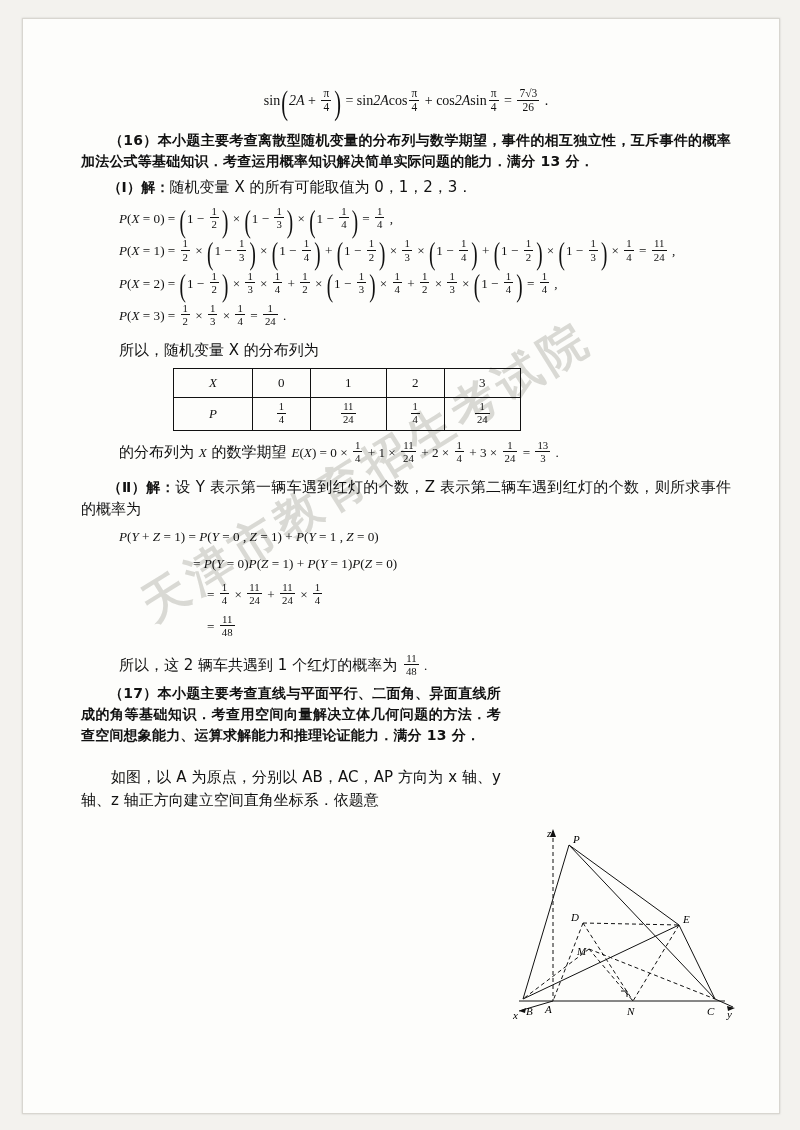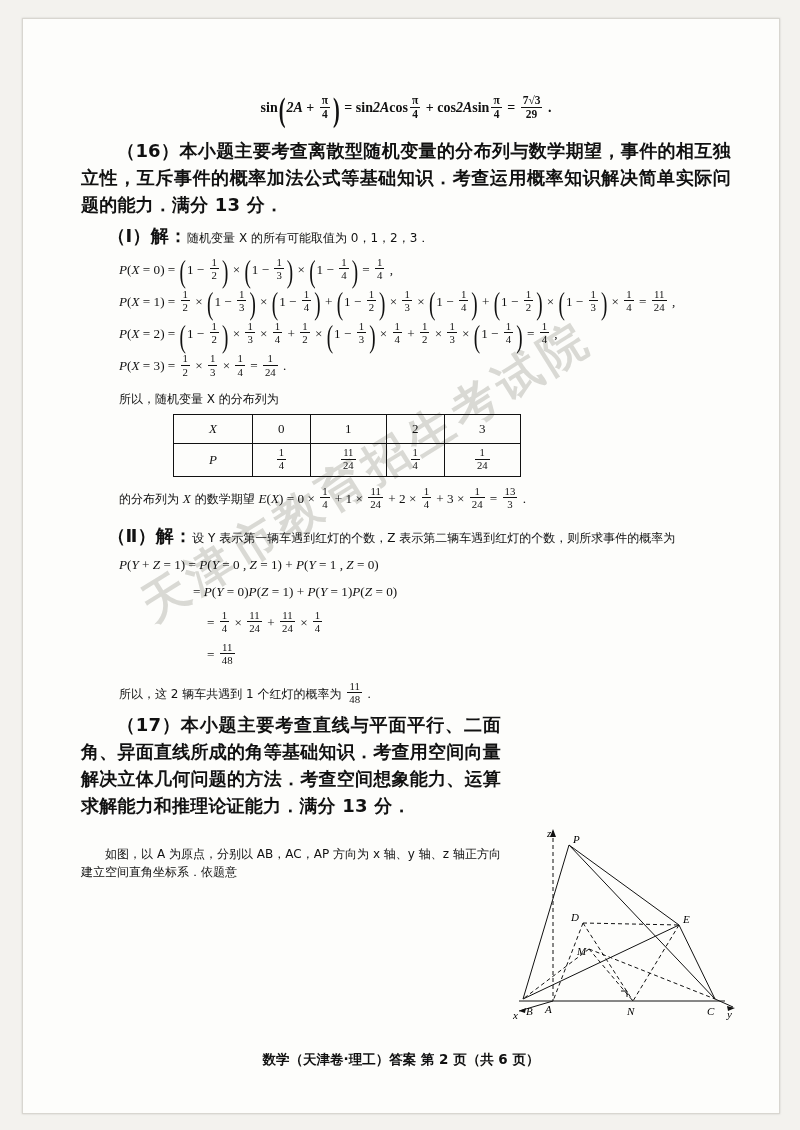--- a/index.html
+++ b/index.html
@@ -46,29 +46,28 @@
     font-family:"Liberation Serif", serif;
   }
   .bigp{
     display:inline-block;
     transform:scaleY(1.7);
     transform-origin:center;
     margin:0 1px;
   }
   .eqline{ margin:7px 0 7px 0; }
   .para{ text-indent:2em; margin-top:4px; text-align:justify; }
-  .cn{ font-family:"DejaVu Sans", sans-serif; font-size:18px; font-weight:700; letter-spacing:.2px;}
-  .cnw{ font-family:"DejaVu Sans", sans-serif; font-size:12px; font-weight:400;}
+  .cn{ font-family:"DejaVu Sans", sans-serif; font-size:14px; font-weight:700; letter-spacing:.2px;}
+  .cnw{ font-family:"DejaVu Sans", sans-serif; font-size:15px; font-weight:400;}
   
   .topeq{
     text-align:center;
     font-size:14px;
-    margin-top:15px;
+    margin-top:8px;
     margin-bottom:16px;
-    font-weight:bold;
   }
   
   .ind1{ margin-left:38px; }
   .ind3{ margin-left:74px; }
   
   table.dist{
     border-collapse:collapse;
     margin:6px 0 6px 92px;
     width:348px;
     font-size:13px;
@@ -124,21 +123,21 @@
   <div class="watermark">天津市教育招生考试院</div>
 
   <div class="content">
 
     <div class="topeq math">
       <span class="nowrap">
         sin<span class="paren"><span class="bigp">(</span></span><span class="it">2A</span> +
         <span class="frac"><span class="num">π</span><span class="den">4</span></span><span class="paren"><span class="bigp">)</span></span>
         = sin<span class="it">2A</span>cos<span class="frac"><span class="num">π</span><span class="den">4</span></span>
         + cos<span class="it">2A</span>sin<span class="frac"><span class="num">π</span><span class="den">4</span></span>
-        = <span class="frac"><span class="num">7√3</span><span class="den">29</span></span> .
+        = <span class="frac"><span class="num">7√3</span><span class="den">26</span></span> .
       </span>
     </div>
 
     <div class="para cn">（16）本小题主要考查离散型随机变量的分布列与数学期望，事件的相互独立性，互斥事件的概率加法公式等基础知识．考查运用概率知识解决简单实际问题的能力．满分 13 分．</div>
 
     <div class="para">
       <span class="cn">（Ⅰ）解：</span><span class="cnw">随机变量 X 的所有可能取值为 0，1，2，3．</span>
     </div>
 
     <div class="eqline ind1 math">
@@ -250,21 +249,21 @@
       = <span class="frac"><span class="num">11</span><span class="den">48</span></span>
     </div>
 
     <div class="ind1 math" style="margin-top:14px">
       <span class="cnw">所以，这 2 辆车共遇到 1 个红灯的概率为 </span>
       <span class="frac"><span class="num">11</span><span class="den">48</span></span> .
     </div>
 
     <div class="para cn" style="margin-top:6px; width:420px;">（17）本小题主要考查直线与平面平行、二面角、异面直线所成的角等基础知识．考查用空间向量解决立体几何问题的方法．考查空间想象能力、运算求解能力和推理论证能力．满分 13 分．</div>
 
-    <div class="para cnw" style="margin-top:26px; width:420px;">如图，以 A 为原点，分别以 AB，AC，AP 方向为 x 轴、y 轴、z 轴正方向建立空间直角坐标系．依题意</div>
+    <div class="para cnw" style="margin-top:20px; width:420px;">如图，以 A 为原点，分别以 AB，AC，AP 方向为 x 轴、y 轴、z 轴正方向建立空间直角坐标系．依题意</div>
 
   </div>
 
   <div class="figure">
     <svg width="252" height="196" viewBox="0 0 252 196">
 
       <line x1="60" y1="6" x2="60" y2="176" stroke="#111" stroke-width="1" stroke-dasharray="4 3"></line>
 
       <line x1="26" y1="176" x2="232" y2="176" stroke="#111" stroke-width="1"></line>
 
@@ -301,15 +300,14 @@
       <text x="84" y="130" font-family="Liberation Serif, serif" font-size="11" font-style="italic">M</text>
       <text x="52" y="188" font-family="Liberation Serif, serif" font-size="11" font-style="italic">A</text>
       <text x="33" y="190" font-family="Liberation Serif, serif" font-size="11" font-style="italic">B</text>
       <text x="134" y="190" font-family="Liberation Serif, serif" font-size="11" font-style="italic">N</text>
       <text x="214" y="190" font-family="Liberation Serif, serif" font-size="11" font-style="italic">C</text>
       <text x="234" y="193" font-family="Liberation Serif, serif" font-size="11" font-style="italic">y</text>
       <text x="20" y="194" font-family="Liberation Serif, serif" font-size="11" font-style="italic">x</text>
     </svg>
   </div>
 
-  <div class="footer">数学（天津卷·理工）答案  第 2 页（共 6 页）</div>
 
 </div>
 
 </body></html>

